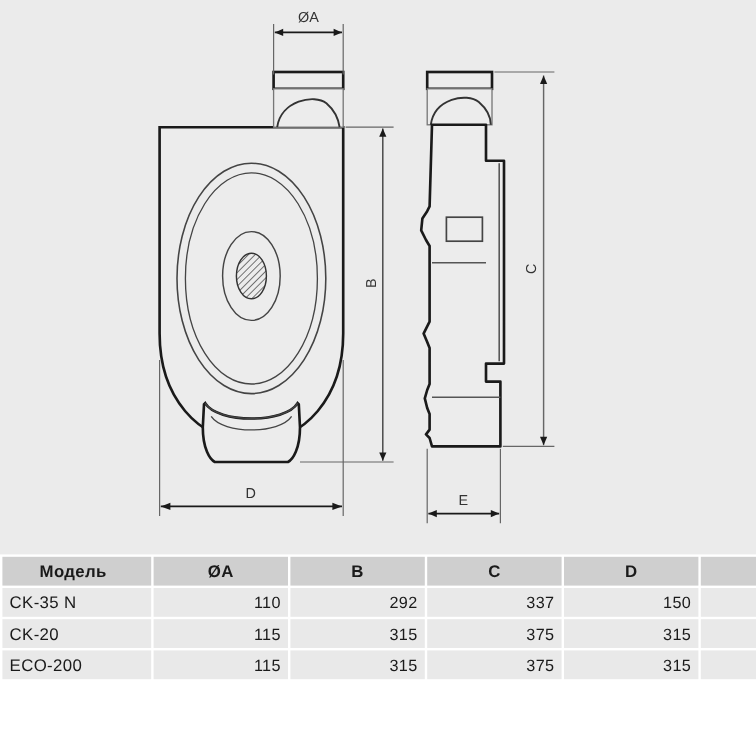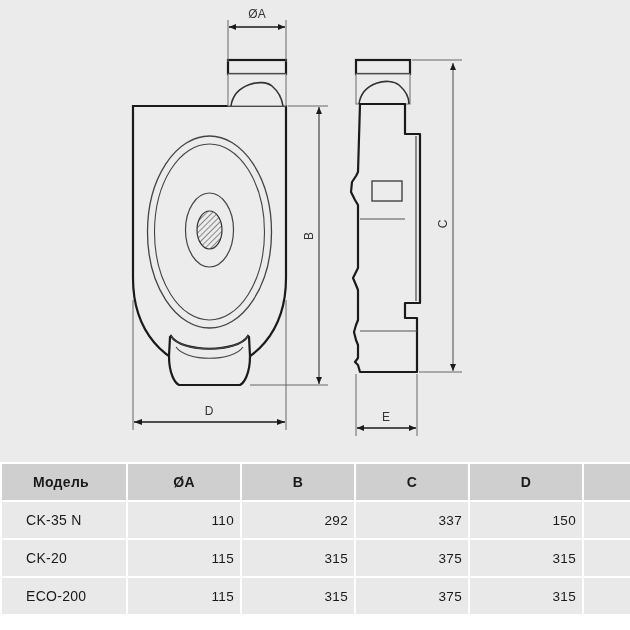--- a/index.html
+++ b/index.html
@@ -26,34 +26,34 @@
   }
   table.spec{
     border-collapse:separate;
     border-spacing:2px 2px;
     width:630px;
     table-layout:fixed;
     margin:0;
   }
   table.spec th,
   table.spec td{
-    height:36px;
+    height:24px;
     padding:0 6px;
     font-size:13.5px;
     font-weight:bold;
     color:#1a1a1a;
     text-align:center;
     vertical-align:middle;
     letter-spacing:.3px;
   }
   table.spec th{ background:#cfcfcf; font-size:14px; }
   table.spec td{ background:#e9e9e9; font-weight:normal;text-align:right; }
   table.spec th.c0, table.spec td.c0{
     text-align:left;
-    padding-left:24px;
+    padding-left:6px;
     width:118px;
   }
   table.spec td.c0{ font-size:14px; }
   table.spec th.c0{ text-align:center; padding-left:0; }
   table.spec th.cn, table.spec td.cn{ width:100px; }
 </style>
 </head>
 <body>
 
 <div id="wrap">

